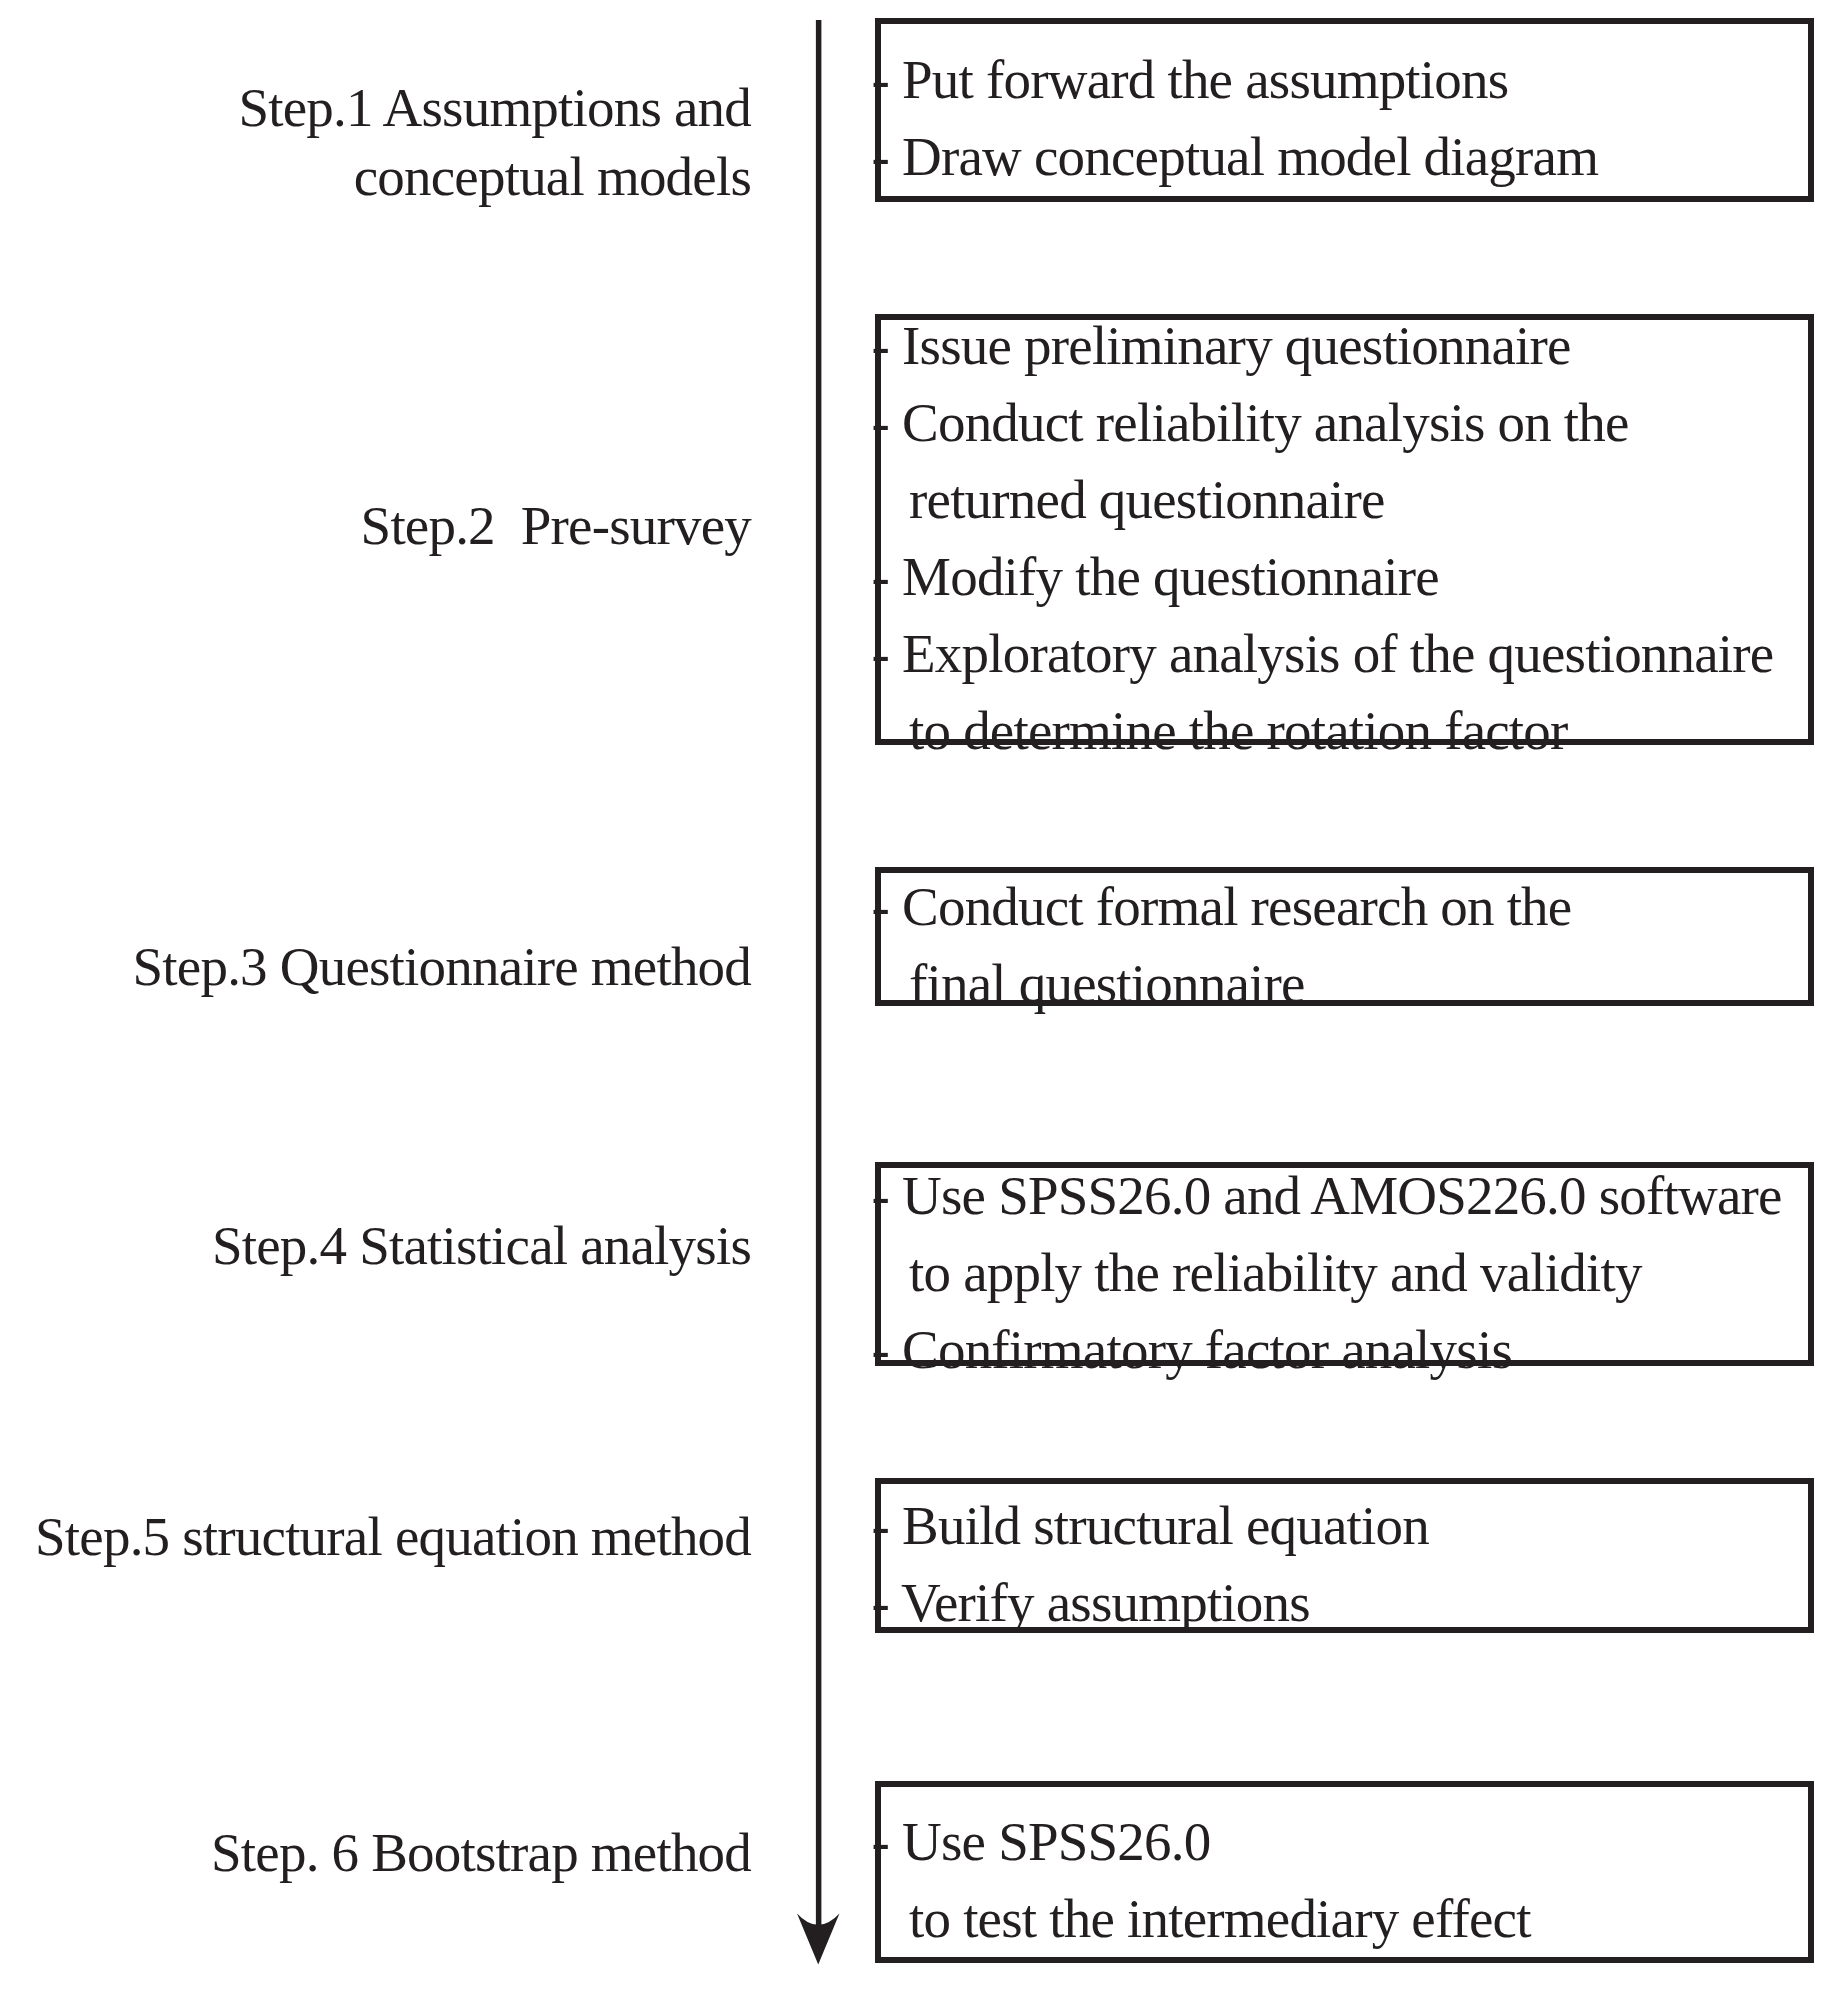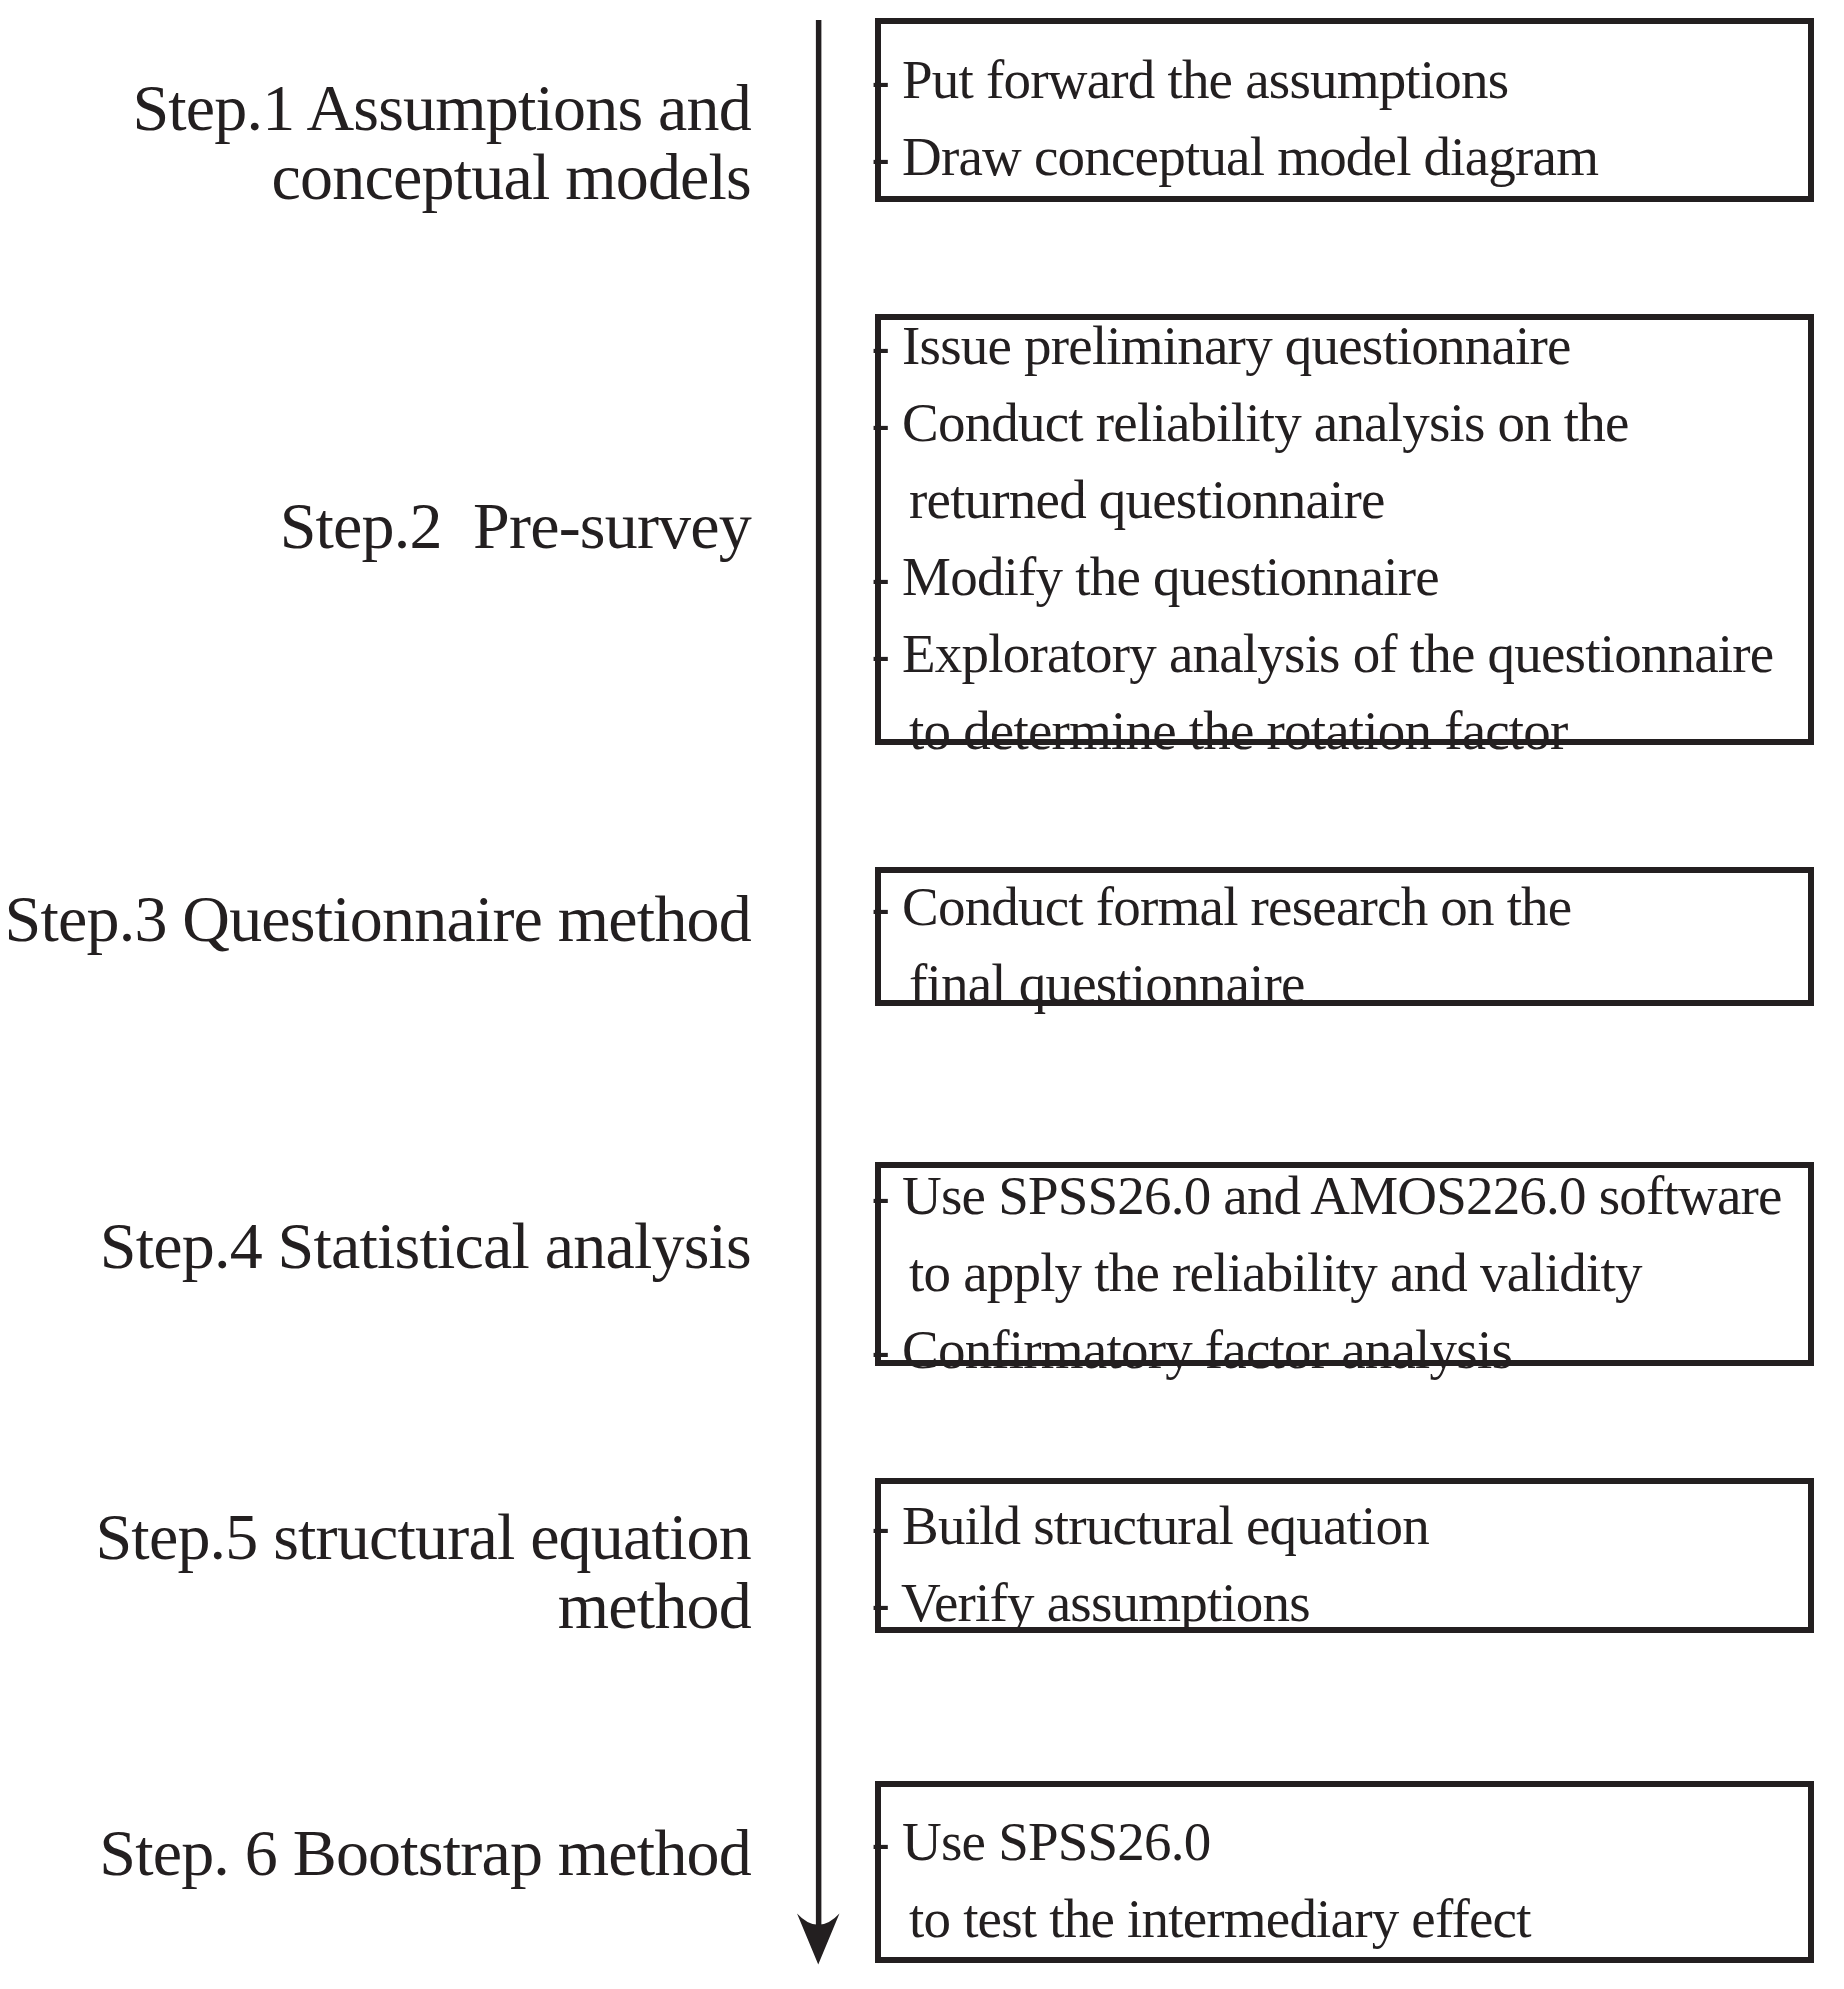--- a/index.html
+++ b/index.html
@@ -16,21 +16,21 @@
     position: relative;
     width: 1844px; height: 1990px;
     background: #ffffff;
     overflow: hidden;
   }
   
   .step-label {
     position: absolute;
     left: 0; width: 751px;
     text-align: right;
-    font-size: 66px;
+    font-size: 55px;
     line-height: 69px;
     letter-spacing: -0.8px;
     white-space: pre-wrap;
   }
   
   .box {
     position: absolute;
     left: 875px; width: 939px;
     box-sizing: border-box;
     border: 6.3px solid var(--ink);
@@ -63,21 +63,21 @@
 <div class="canvas">
 
   <svg class="arrow" width="1844" height="1990" viewBox="0 0 2346 2531">
     <line x1="1041.5" y1="25" x2="1041.5" y2="2452" stroke="#231f20" stroke-width="7"></line>
     <path d="M 1041 2499 L 1014 2434 Q 1041 2463 1068 2434 Z" fill="#231f20"></path>
   </svg>
 
   <div class="step-label" style="top:73px">Step.1 Assumptions and
 conceptual models</div>
   <div class="step-label" style="top:491px">Step.2  Pre-survey</div>
-  <div class="step-label" style="top:884px">Step.3 Questionnaire method</div>
+  <div class="step-label" style="top:932px">Step.3 Questionnaire method</div>
   <div class="step-label" style="top:1211px">Step.4 Statistical analysis</div>
   <div class="step-label" style="top:1502px">Step.5 structural equation method</div>
   <div class="step-label" style="top:1818px">Step. 6 Bootstrap method</div>
 
   <div class="box" style="top:18px;height:184px">
     <div class="box-line">- Put forward the assumptions</div>
     <div class="box-line">- Draw conceptual model diagram</div>
   </div>
 
   <div class="box" style="top:314px;height:431px">

